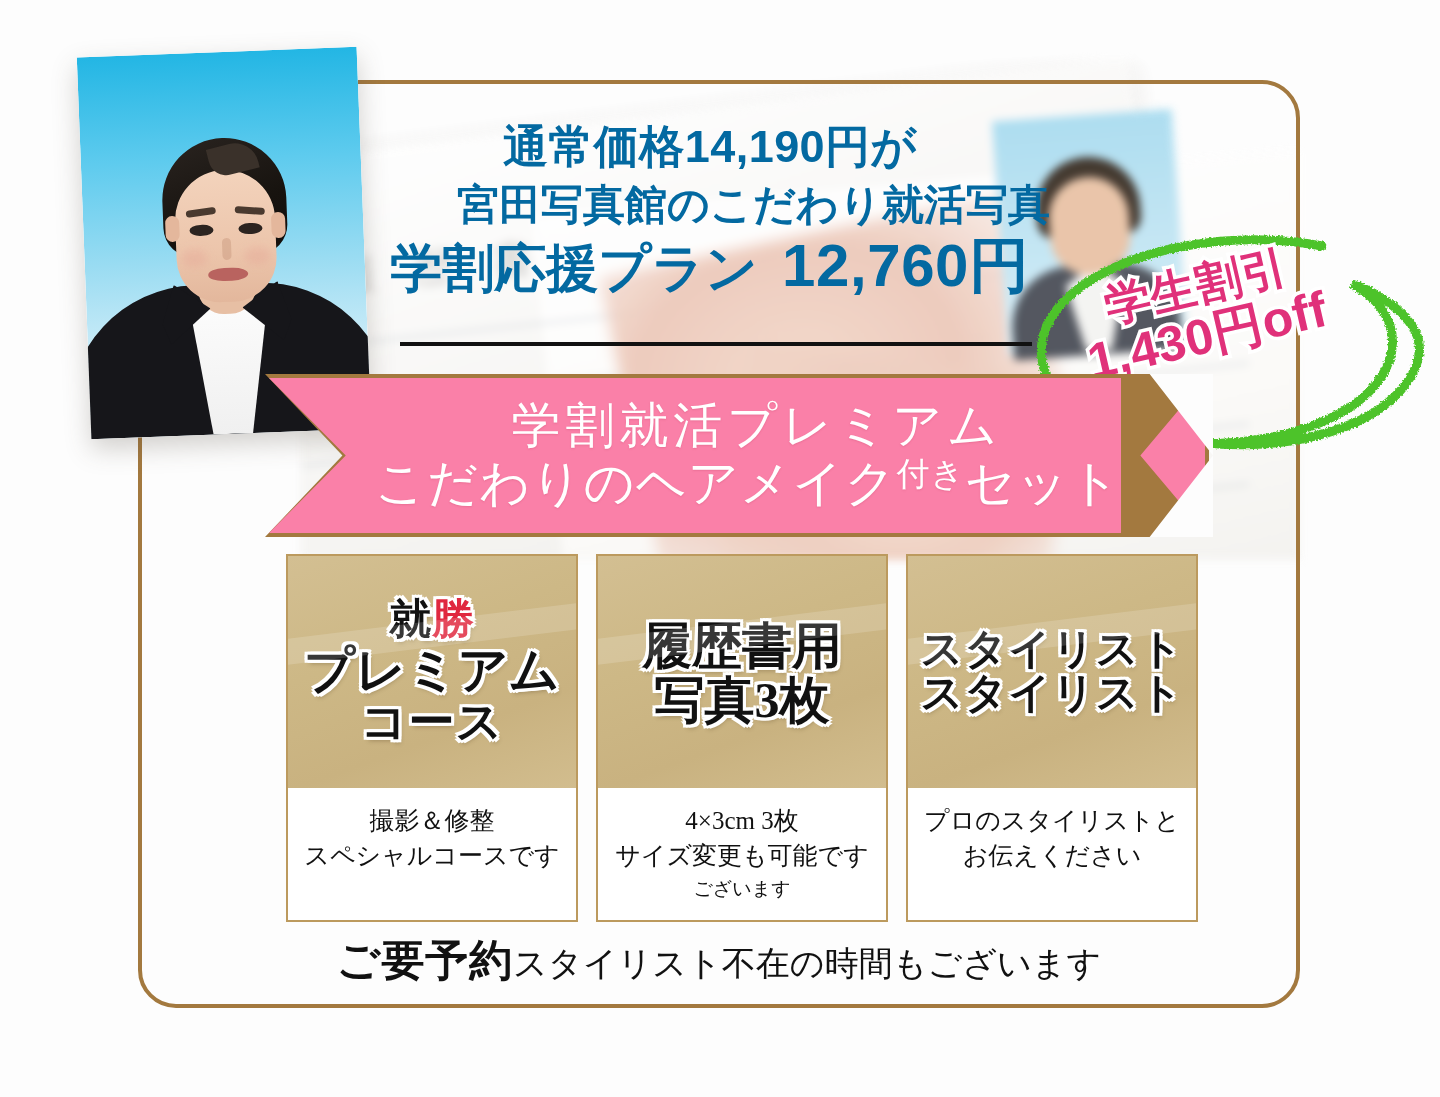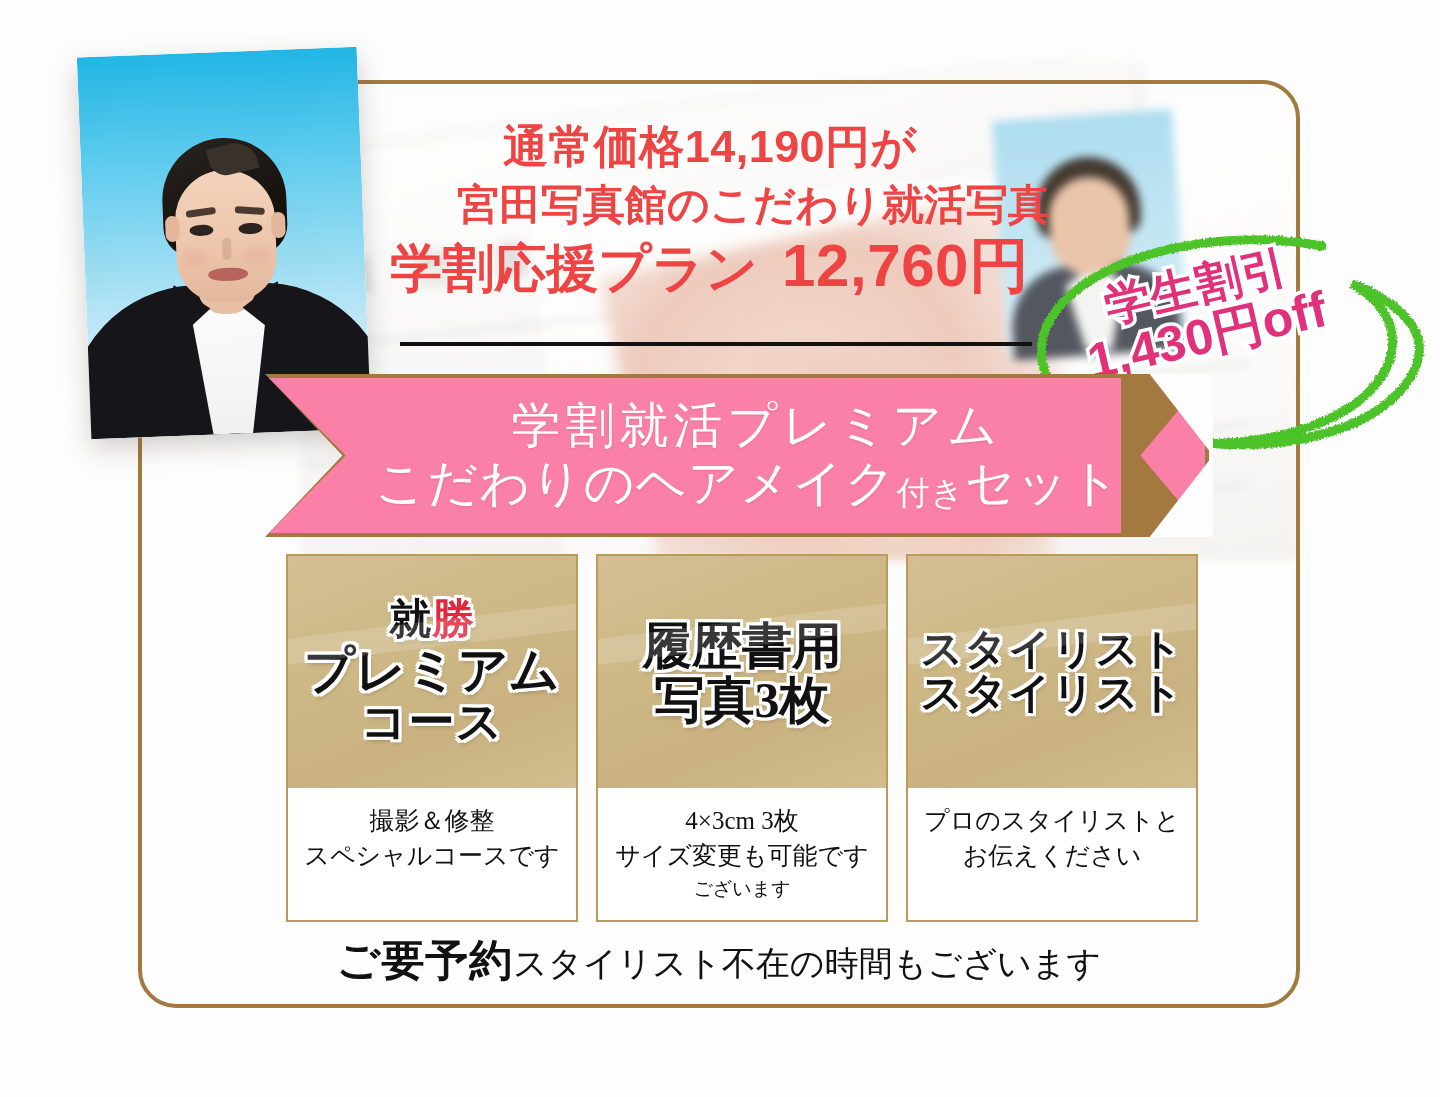--- a/index.html
+++ b/index.html
@@ -117,21 +117,21 @@
   .p-cheekR{position:absolute;left:160px;top:196px;width:26px;height:18px;background:rgba(226,150,140,.28);border-radius:50%;filter:blur(4px);}
 
   
   .frame{
     position:absolute;left:138px;top:80px;width:1162px;height:928px;
     border:4px solid #a3793f;border-radius:38px;
     box-sizing:border-box;
   }
 
   
-  .headline{position:absolute;left:370px;top:120px;width:680px;text-align:center;color:#ef4444;}
+  .headline{position:absolute;left:370px;top:120px;width:680px;text-align:center;color:#0369a1;}
   .hl1{font-size:45px;font-weight:bold;letter-spacing:.01em;line-height:1.18;}
   .hl2{font-size:42px;font-weight:bold;letter-spacing:.0em;line-height:1.22;margin-top:6px;text-align:right;}
   .hl3{
     font-size:52px;font-weight:bold;line-height:1.14;margin-top:2px;
     display:flex;align-items:baseline;justify-content:center;gap:24px;white-space:nowrap;
   }
   .hl3 .price{font-size:60px;letter-spacing:.01em;}
   .hl-underline{position:absolute;left:400px;top:342px;width:632px;height:4px;background:#111;}
 
   
@@ -165,21 +165,21 @@
   }
   .ribbon-text{
     position:absolute;left:268px;top:377px;width:938px;height:157px;
     display:flex;flex-direction:column;align-items:center;justify-content:center;
     color:#ffffff;font-family:"Liberation Serif",serif;
     text-shadow:0 1px 2px rgba(190,60,95,.25);
   }
   .rt1{font-size:49px;letter-spacing:.1em;line-height:1.06;padding-left:40px;}
   .rt2{
     font-size:50px;letter-spacing:.02em;line-height:1.1;margin-top:4px;
-    display:flex;align-items:flex-end;padding-left:22px;white-space:nowrap;
+    display:flex;align-items:flex-start;padding-left:22px;white-space:nowrap;
   }
   .rt2 .small{font-size:33px;letter-spacing:.02em;}
 
   
   .cards{position:absolute;left:286px;top:554px;width:913px;display:flex;gap:18px;}
   .card{
     width:292px;background:#fff;border:2px solid #bc9a5e;box-sizing:border-box;
   }
   .card-top{
     height:232px;background:linear-gradient(160deg,#d3bf92 0%,#cdb886 38%,#c9b280 70%,#d2bd8e 100%);

